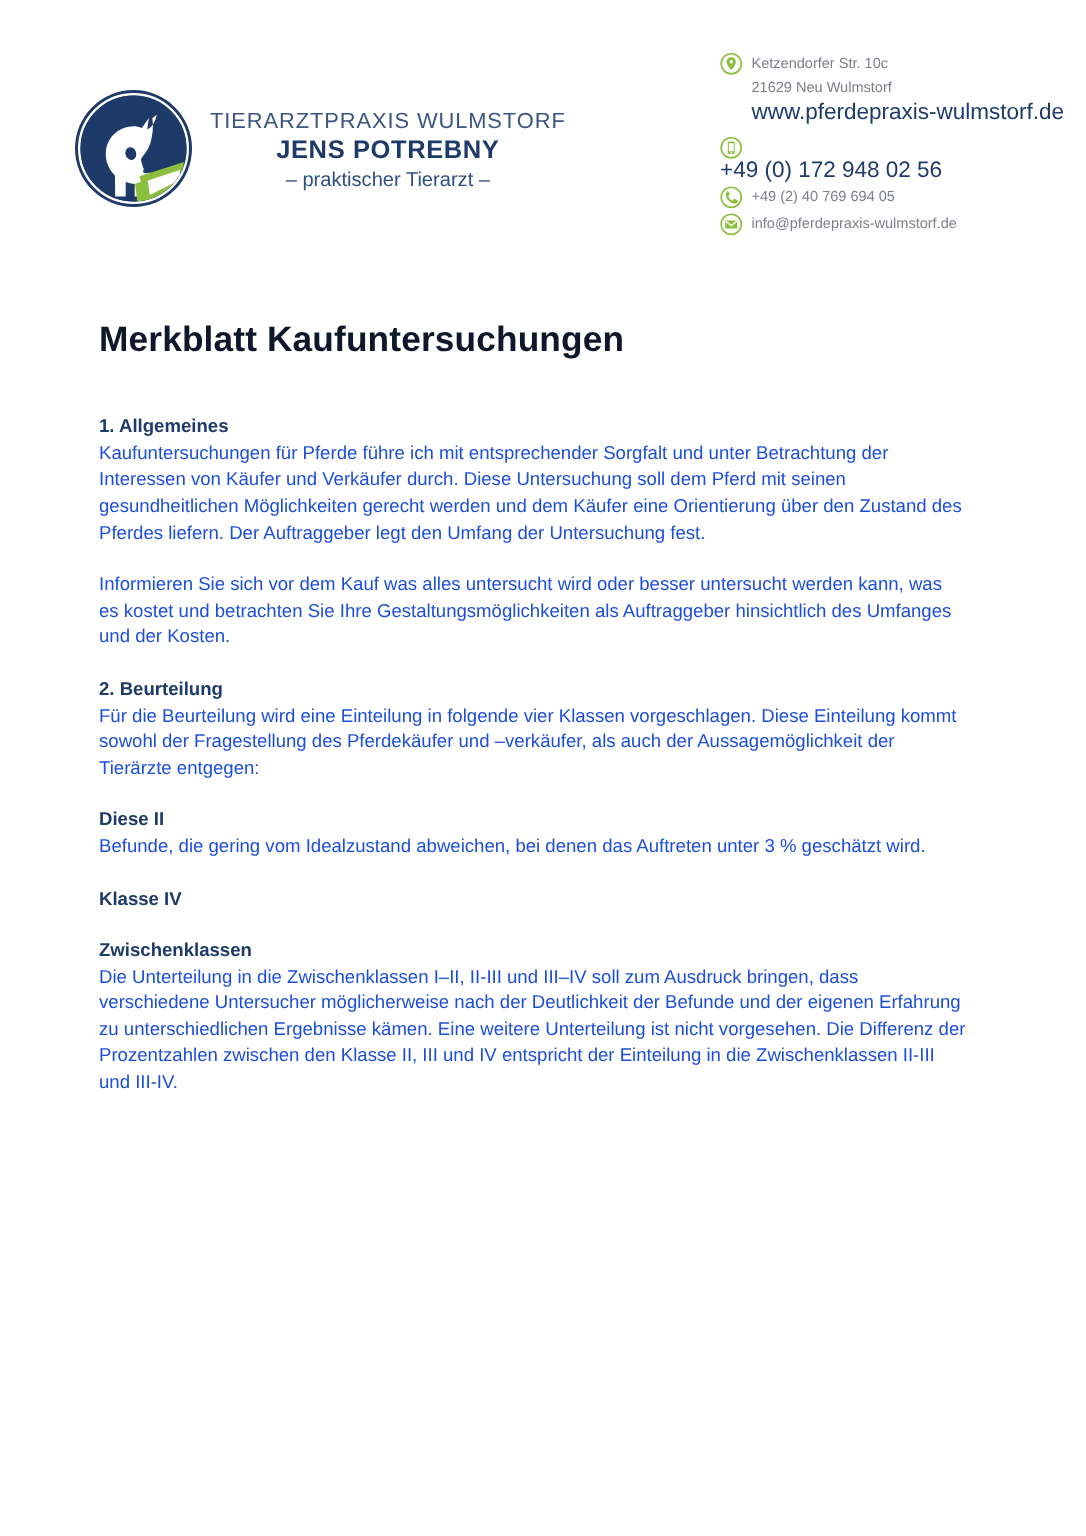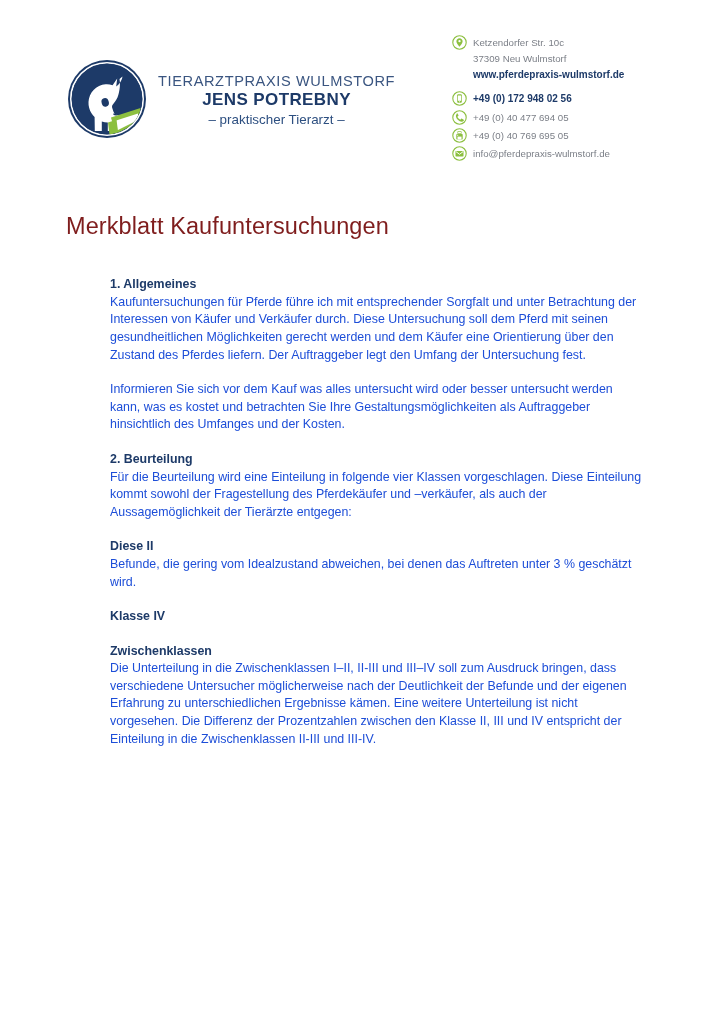--- a/index.html
+++ b/index.html
@@ -29,21 +29,21 @@
   .header {
     position: absolute;
     top: 30px;
     left: 0;
     width: 724px;
     height: 150px;
   }
 
   .brand {
     position: absolute;
-    left: 66px;
+    left: 48px;
     top: 28px;
     display: flex;
     align-items: center;
   }
 
   .logo-mark {
     width: 82px;
     height: 82px;
     flex: 0 0 82px;
     position: relative;
@@ -77,21 +77,21 @@
     color: #2d4f80;
     font-weight: 400;
     line-height: 1.15;
     margin-top: 3px;
     white-space: nowrap;
   }
 
   
   .contact {
     position: absolute;
-    left: 452px;
+    left: 480px;
     top: 6px;
     width: 230px;
   }
   .contact-group { margin-bottom: 9px; }
   .contact-row {
     display: flex;
     align-items: flex-start;
     line-height: 14px;
     margin-bottom: 1px;
   }
@@ -110,39 +110,39 @@
     height: 15px;
     margin-right: 6px;
   }
   .contact-txt {
     font-size: 9.7px;
     color: #7b7f87;
     line-height: 14px;
     white-space: nowrap;
   }
   .contact-txt.strong {
-    font-weight: 700;
+    font-weight: 400;
     color: #1d3a68;
-    font-size: 10px;
+    font-size: 15px;
   }
   .contact-row.tight { margin-bottom: 3px; }
-  .contact-row.spaced { margin-bottom: 4px; }
+  .contact-row.spaced { margin-bottom: 4px; flex-direction: column; }
 
   
   .doc {
     position: absolute;
     left: 66px;
     top: 212px;
     width: 578px;
   }
 
   .doc-title {
     font-size: 23.5px;
-    font-weight: 400;
-    color: #7f1d1d;
+    font-weight: 700;
+    color: #0f172a;
     letter-spacing: 0.1px;
     line-height: 1.2;
     margin: 0 0 36px 0;
   }
 
   .sec-head {
     font-size: 12.4px;
     font-weight: 700;
     color: #1d3a68;
     line-height: 17.6px;
@@ -151,21 +151,21 @@
 
   .sec-body {
     font-size: 12.4px;
     font-weight: 400;
     color: #1d4ed8;
     line-height: 17.6px;
     margin: 0;
     white-space: pre-line;
   }
 
-  .blk { margin-bottom: 17px; margin-left: 44px; }
+  .blk { margin-bottom: 17px; }
   .blk:last-child { margin-bottom: 0; }
 </style>
 </head>
 <body>
 
 <div class="page">
 
   <div class="header">
 
     <div class="brand">
@@ -254,21 +254,21 @@
               <circle cx="7.5" cy="7.5" r="6.7" fill="none" stroke="#8cbf3f" stroke-width="1.1"></circle>
               <path fill="#8cbf3f" d="M7.5 3.2 c-1.75 0 -3.1 1.35 -3.1 3.0 c0 2.3 3.1 5.5 3.1 5.5 s3.1 -3.2 3.1 -5.5 c0 -1.65 -1.35 -3.0 -3.1 -3.0 z"></path>
               <circle cx="7.5" cy="6.2" r="1.15" fill="#ffffff"></circle>
             </svg>
           </span>
           <span class="contact-txt">Ketzendorfer Str. 10c</span>
         </div>
 
         <div class="contact-row">
           <span class="contact-ico-spacer"></span>
-          <span class="contact-txt">37309 Neu Wulmstorf</span>
+          <span class="contact-txt">21629 Neu Wulmstorf</span>
         </div>
 
         <div class="contact-row">
           <span class="contact-ico-spacer"></span>
           <span class="contact-txt strong">www.pferdepraxis-wulmstorf.de</span>
         </div>
 
       </div>
 
       <div class="contact-group">
@@ -285,36 +285,23 @@
           <span class="contact-txt strong">+49 (0) 172 948 02 56</span>
         </div>
 
         <div class="contact-row tight">
           <span class="contact-ico">
             <svg viewBox="0 0 15 15" width="15" height="15" aria-hidden="true">
               <circle cx="7.5" cy="7.5" r="6.7" fill="none" stroke="#8cbf3f" stroke-width="1.1"></circle>
               <path fill="#8cbf3f" d="M5.1 3.7 c-0.6 0.4 -1.1 1.1 -1.2 1.8 c-0.2 1.3 0.5 2.9 1.9 4.3 c1.4 1.4 3.0 2.1 4.3 1.9 c0.7 -0.1 1.4 -0.6 1.8 -1.2 c0.2 -0.3 0.1 -0.6 -0.2 -0.8 l-1.7 -1.0 c-0.3 -0.2 -0.6 -0.1 -0.8 0.1 l-0.6 0.7 c-0.2 0.2 -0.4 0.2 -0.6 0.1 c-0.5 -0.3 -1.0 -0.7 -1.4 -1.1 c-0.4 -0.4 -0.8 -0.9 -1.1 -1.4 c-0.1 -0.2 -0.1 -0.4 0.1 -0.6 l0.7 -0.6 c0.2 -0.2 0.3 -0.5 0.1 -0.8 l-1.0 -1.7 c-0.2 -0.3 -0.5 -0.4 -0.8 -0.2 z"></path>
             </svg>
           </span>
-          <span class="contact-txt">+49 (0) 40 477 694 05</span>
-        </div>
-
-        <div class="contact-row tight">
-          <span class="contact-ico">
-            <svg viewBox="0 0 15 15" width="15" height="15" aria-hidden="true">
-              <circle cx="7.5" cy="7.5" r="6.7" fill="none" stroke="#8cbf3f" stroke-width="1.1"></circle>
-              <rect x="4.3" y="6.1" width="6.4" height="5.4" rx="0.7" fill="#8cbf3f"></rect>
-              <rect x="5.5" y="3.3" width="4.0" height="2.6" fill="#8cbf3f"></rect>
-              <rect x="6.1" y="4.0" width="2.8" height="1.3" fill="#ffffff"></rect>
-              <rect x="5.5" y="8.6" width="4.0" height="2.9" fill="#ffffff"></rect>
-              <rect x="5.1" y="6.8" width="1.1" height="0.9" fill="#ffffff"></rect>
-            </svg>
-          </span>
-          <span class="contact-txt">+49 (0) 40 769 695 05</span>
-        </div>
+          <span class="contact-txt">+49 (2) 40 769 694 05</span>
+        </div>
+
 
         <div class="contact-row tight">
           <span class="contact-ico">
             <svg viewBox="0 0 15 15" width="15" height="15" aria-hidden="true">
               <circle cx="7.5" cy="7.5" r="6.7" fill="none" stroke="#8cbf3f" stroke-width="1.1"></circle>
               <rect x="3.5" y="5.0" width="8.0" height="5.4" rx="0.6" fill="#8cbf3f"></rect>
               <path d="M3.9 5.6 L7.5 8.3 L11.1 5.6" fill="none" stroke="#ffffff" stroke-width="0.95" stroke-linejoin="round"></path>
             </svg>
           </span>
           <span class="contact-txt">info@pferdepraxis-wulmstorf.de</span>

